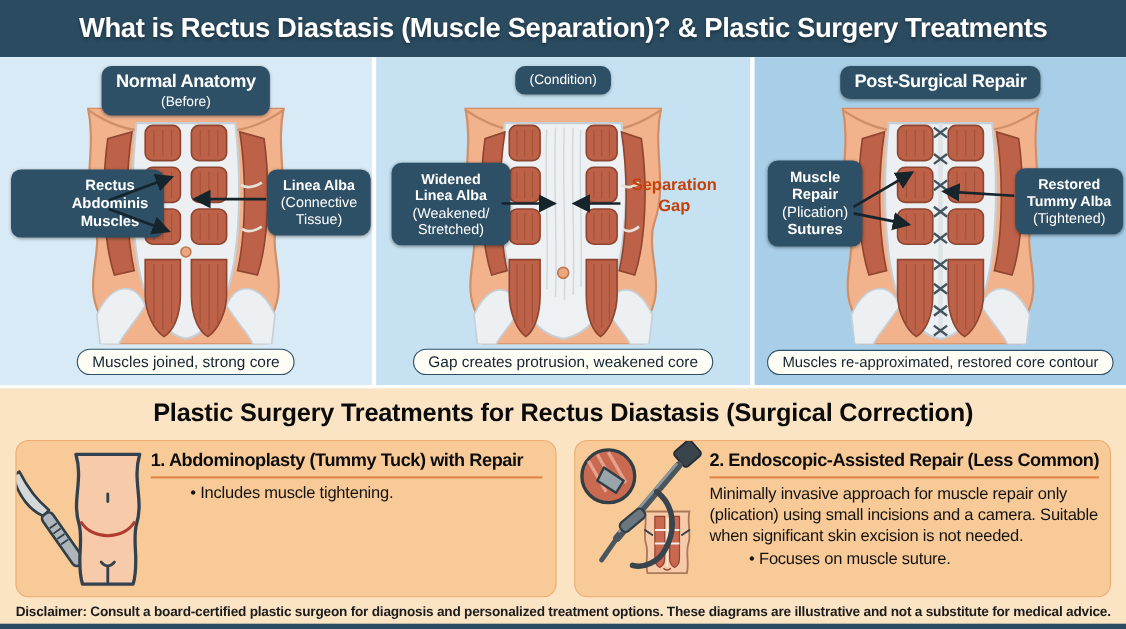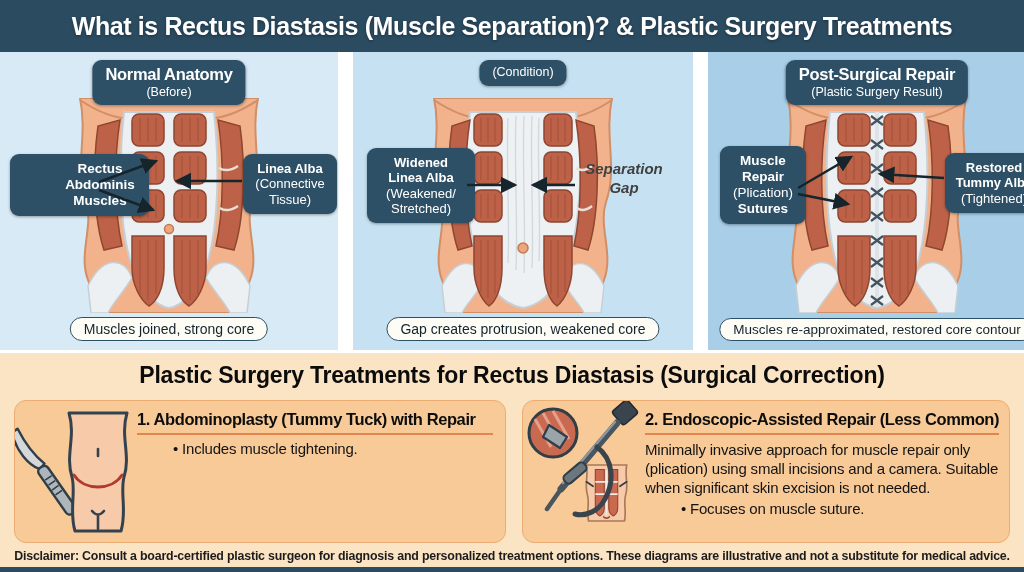--- a/index.html
+++ b/index.html
@@ -6,41 +6,41 @@
   body{width:1024px;height:572px;font-family:"Liberation Sans",sans-serif;}
   .stage{position:relative;width:1024px;height:572px;overflow:hidden;background:#fff;}
 
   
   .header{position:absolute;top:0;left:0;width:1024px;height:52px;background:#2b4b60;
     display:flex;align-items:center;justify-content:center;}
   .header .t{color:#fff;font-weight:bold;font-size:25px;letter-spacing:-0.4px;white-space:nowrap;
     text-shadow:0 1px 3px rgba(0,0,0,.35);}
 
   
-  .panels{position:absolute;top:52px;left:0;width:1024px;height:298px;display:flex;gap:15px;background:#fff;}
+  .panels{position:absolute;top:52px;left:0;width:1024px;height:298px;display:flex;gap:4px;background:#fff;}
   .panel{position:relative;height:298px;flex:none;}
   .panel-1{width:338px;background:#d8eaf5;}
   .panel-2{width:340px;background:#c6e2f2;}
   .panel-3{width:338px;background:#a9cfe8;}
 
   .panel-head{position:absolute;top:8px;left:50%;transform:translateX(-50%);background:#2e5066;color:#fff;
     border-radius:9px;text-align:center;padding:5px 13px;box-shadow:0 1px 3px rgba(0,0,0,.35);}
   .panel-head .ph-t{font-weight:bold;font-size:16.5px;letter-spacing:-0.3px;white-space:nowrap;line-height:1.2;}
   .panel-2 .panel-head .ph-t{font-size:15.5px;letter-spacing:-0.4px;}
   .panel-head .ph-s{font-size:12.5px;line-height:1.25;}
 
   .torso{position:absolute;top:46px;left:50%;transform:translateX(-50%);}
 
   .lblbox{position:absolute;background:#2e5066;color:#fff;border-radius:9px;text-align:center;
     padding:7px 5px;box-shadow:0 1px 3px rgba(0,0,0,.35);font-size:13px;line-height:1.18;}
   .lblbox .b{font-weight:bold;white-space:pre-line;}
   .lblbox .n{white-space:pre-line;}
   .lblbox .b:empty,.lblbox .n:empty{display:none;}
-  .lblplain{position:absolute;color:#404040;font-weight:bold;font-size:15px;text-align:center;
-    white-space:pre-line;line-height:1.25;font-style:italic;}
+  .lblplain{position:absolute;color:#c2410c;font-weight:bold;font-size:15px;text-align:center;
+    white-space:pre-line;line-height:1.25;}
 
   .caption{position:absolute;bottom:9px;left:50%;transform:translateX(-50%);background:#fdfdf6;
     border:1.6px solid #2e5066;border-radius:15px;padding:3px 13px;font-size:14px;color:#14232e;white-space:nowrap;}
   .panel-3 .caption{font-size:13.5px;}
 
   .arrows{position:absolute;inset:0;pointer-events:none;}
 
   
   .bottom{position:absolute;top:350px;left:0;width:1024px;height:222px;background:#fbe4c4;
     border-top:3px solid #fff;box-sizing:border-box;}
@@ -231,21 +231,20 @@
           <path d="M99,114 L111,123 M111,114 L99,123"></path>
           <path d="M99,138 L111,147 M111,138 L99,147"></path>
           <path d="M99,160 L111,169 M111,160 L99,169"></path>
           <path d="M99,180 L111,189 M111,180 L99,189"></path>
           <path d="M99,198 L111,207 M111,198 L99,207"></path>
         </g>
       </svg>
 
       <div class="panel-head">
         <div class="ph-t">Post-Surgical Repair</div>
-        <div class="ph-s">(Plastic Surgery Result)</div>
       </div>
 
       <div class="lblbox" style="left:12px;top:94px;width:76px;font-size:13.5px;">
         <div class="b">Muscle
 Repair</div>
         <div class="n">(Plication)</div>
         <div class="b">Sutures</div>
       </div>
       <div class="lblbox" style="left:237px;top:101px;width:88px;">
         <div class="b">Restored

